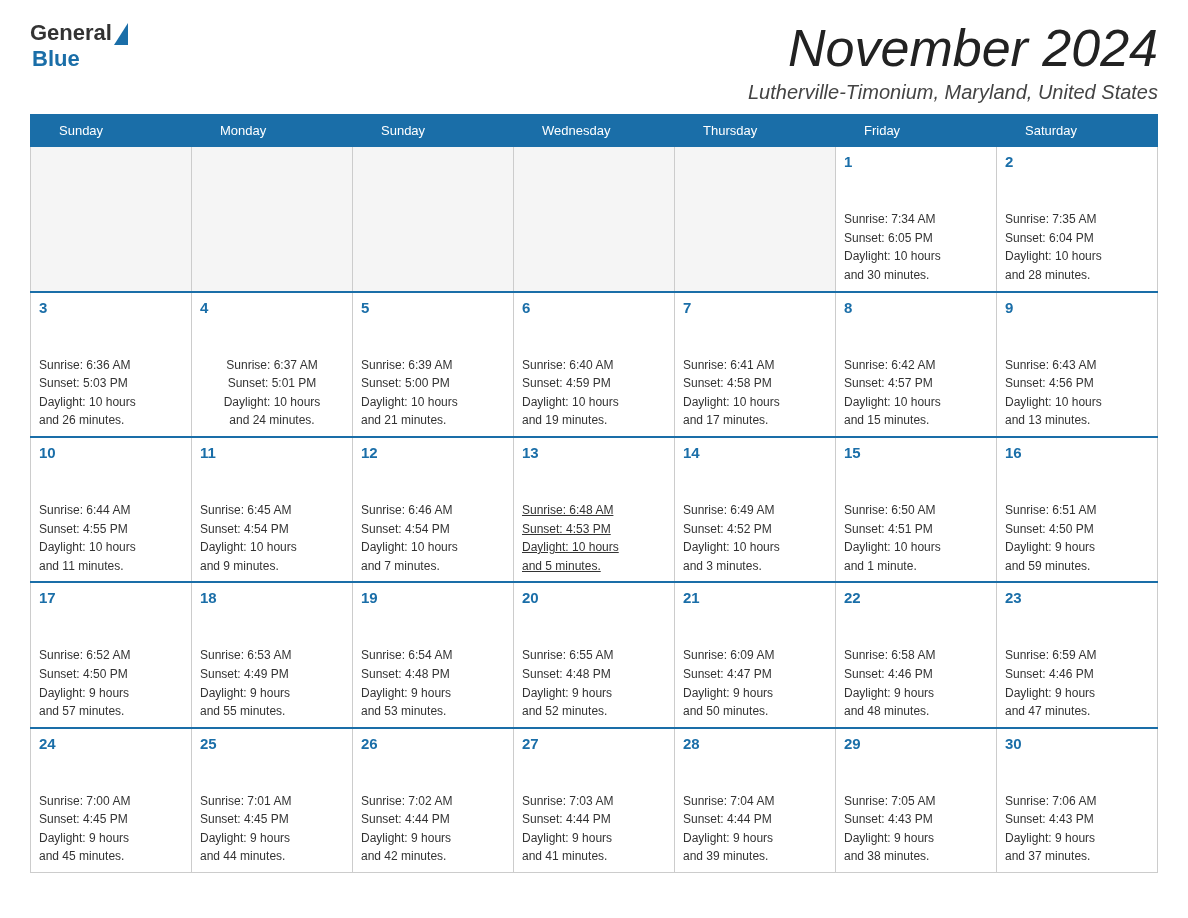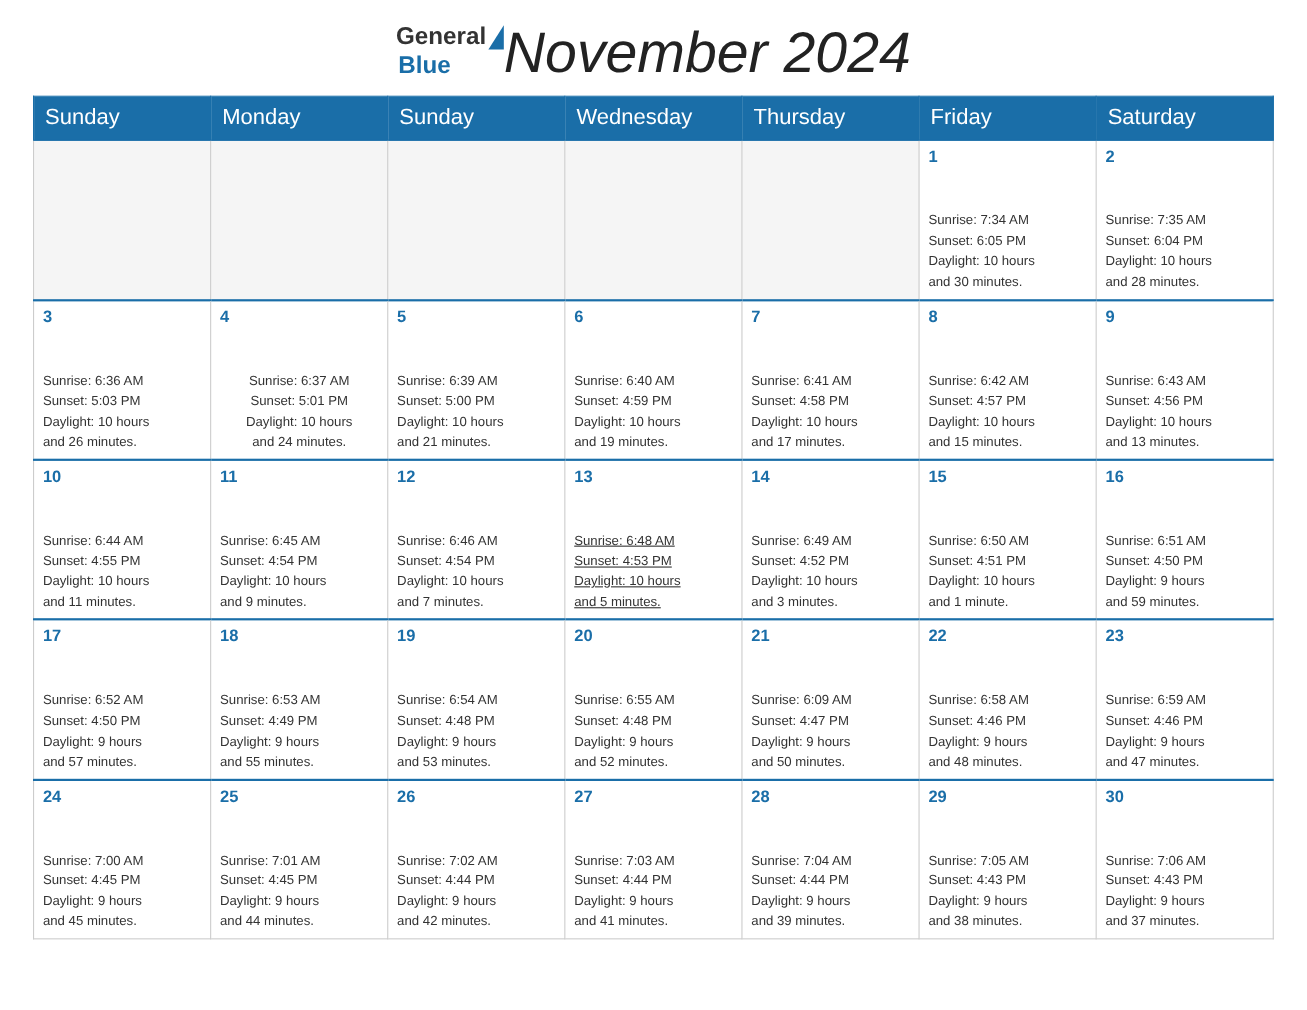--- a/index.html
+++ b/index.html
@@ -6,21 +6,21 @@
     body {
       font-family: Arial, sans-serif;
       background: #ffffff;
       color: #222;
       padding: 20px 30px;
       width: 1188px;
       min-height: 918px;
     }
     .header {
       display: flex;
-      justify-content: center;
+      justify-content: space-between;
       align-items: flex-start;
       margin-bottom: 10px;
     }
     .logo {
       display: flex;
       flex-direction: column;
       align-items: flex-start;
     }
     .logo-top {
       display: flex;
@@ -61,23 +61,23 @@
       margin-top: 4px;
     }
     .calendar {
       width: 100%;
       border-collapse: collapse;
       margin-top: 10px;
     }
     .calendar th {
       background: #1a6ea8;
       color: #fff;
-      padding: 8px 10px;
+      padding: 8px 28px;
       text-align: left;
-      font-size: 20px;
+      font-size: 13px;
       font-weight: normal;
       border: 1px solid #1a6ea8;
     }
     .calendar td {
       vertical-align: top;
       padding: 6px 8px;
       border: 1px solid #ccc;
       width: 14.28%;
       min-height: 100px;
       font-size: 12.5px;
@@ -109,20 +109,21 @@
 <div class="header">
   <div class="logo">
     <div class="logo-top">
       <span class="logo-general">General</span>
       <div class="logo-triangle"></div>
     </div>
     <span class="logo-blue">Blue</span>
   </div>
   <div class="title-section">
     <div class="month-title">November 2024</div>
+    <div class="location">Lutherville-Timonium, Maryland, United States</div>
   </div>
 </div>
 
 <table class="calendar">
   <thead>
     <tr>
     <th>Sunday</th>
         <th>Monday</th>
         <th>Sunday</th>
         <th>Wednesday</th>

